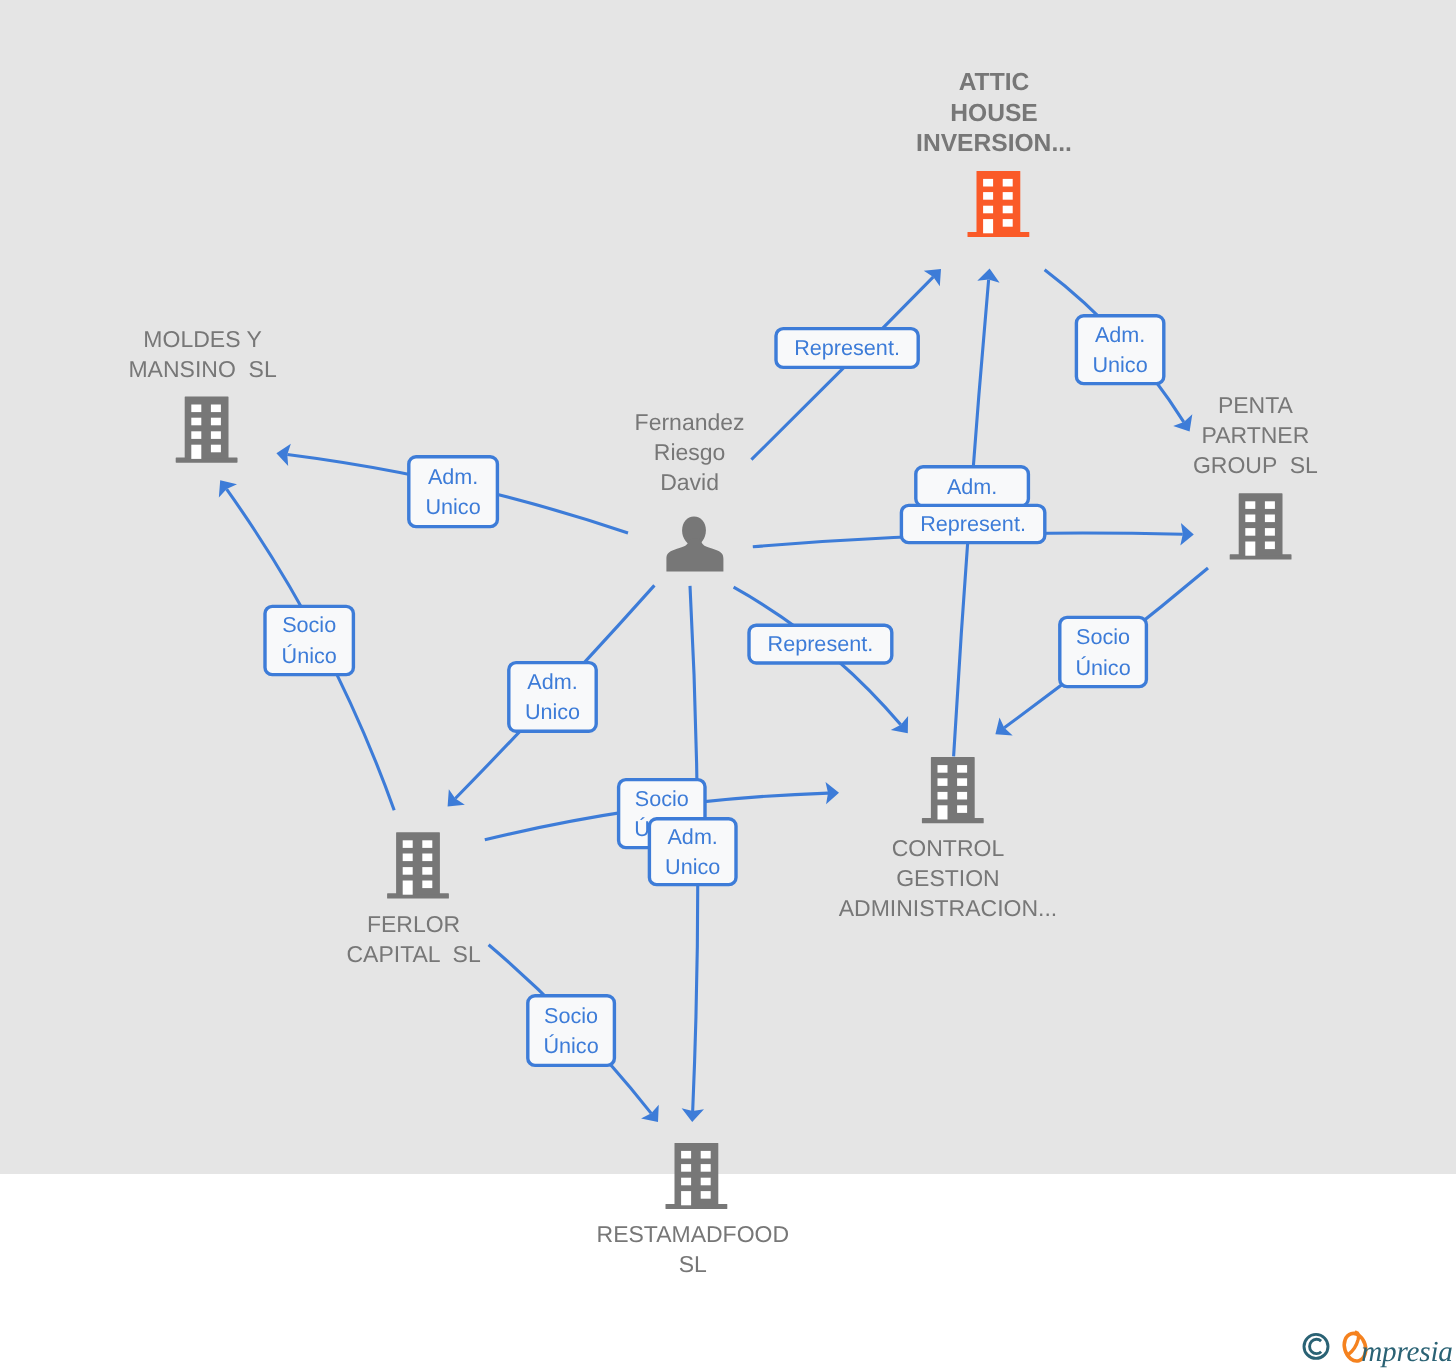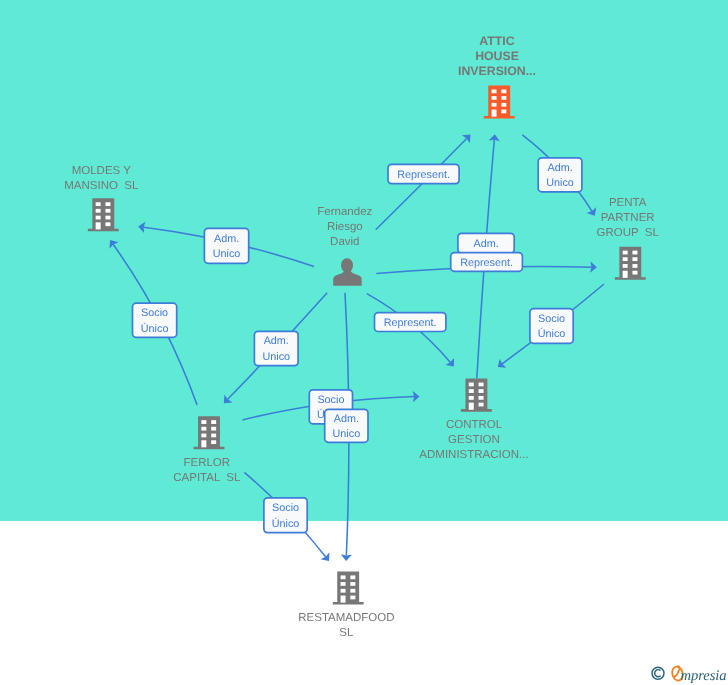--- a/index.html
+++ b/index.html
@@ -1,21 +1,21 @@
 <!DOCTYPE html>
 <html><head>
 <meta charset="utf-8">
 <title>Empresia network</title>
 <style>
   html,body{margin:0;padding:0;background:#ffffff;}
   body{width:728px;height:685px;overflow:hidden;
        font-family:"Liberation Sans",sans-serif;
        -webkit-font-smoothing:antialiased;
        text-rendering:geometricPrecision;}
-  #graph{position:relative;width:728px;height:521px;background:#5eead4;}
+  #graph{position:relative;width:728px;height:587px;background:#e5e5e5;}
   #svg{position:absolute;left:0;top:0;will-change:transform;transform:translateZ(0);}
   .edge-path{fill:none;stroke:#3d7cd8;stroke-width:1.55;}
   .arrow-head{fill:#3d7cd8;stroke:none;}
   .ebox-rect{fill:#f8f9fa;stroke:#3d7cd8;stroke-width:1.7;}
   .ebox-text{fill:#3d7cd8;font-size:10.8px;font-family:"Liberation Sans",sans-serif;
              text-anchor:middle;dominant-baseline:alphabetic;}
   .node-label{fill:#777777;font-size:11.5px;font-family:"Liberation Sans",sans-serif;
               text-anchor:middle;white-space:pre;}
   .node-label.hl{font-size:12.3px;font-weight:bold;}
   .icon-company{fill:#777777;}

